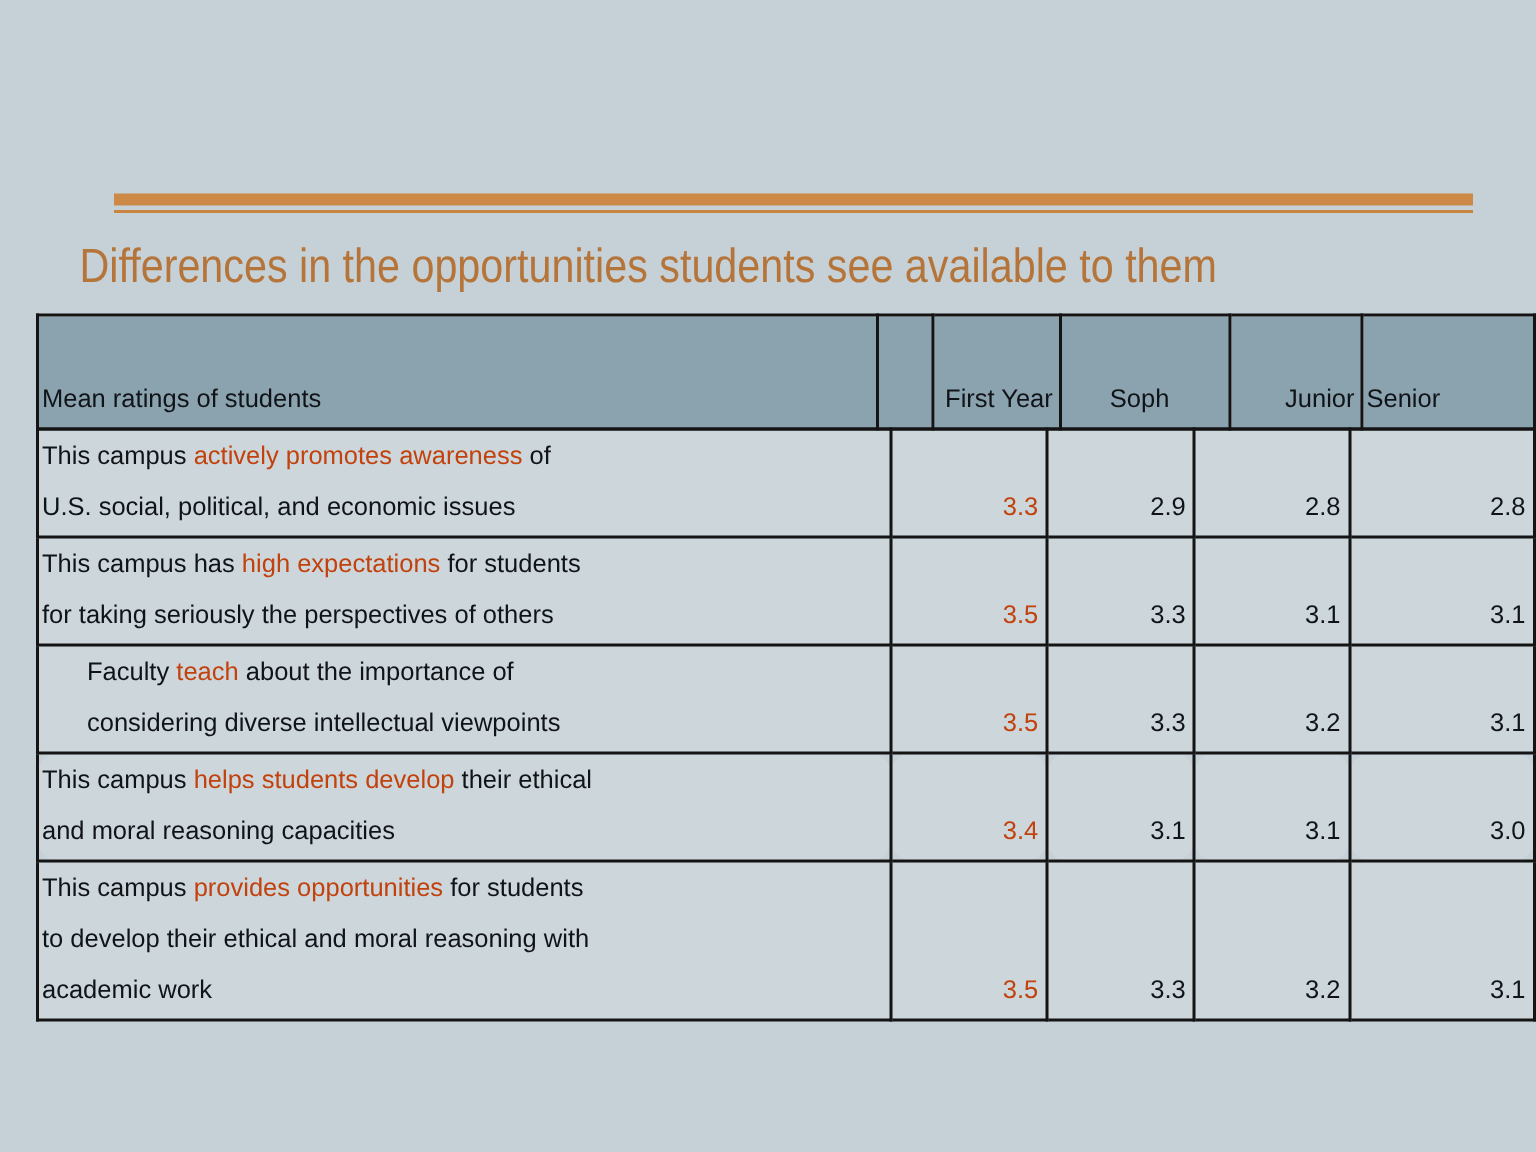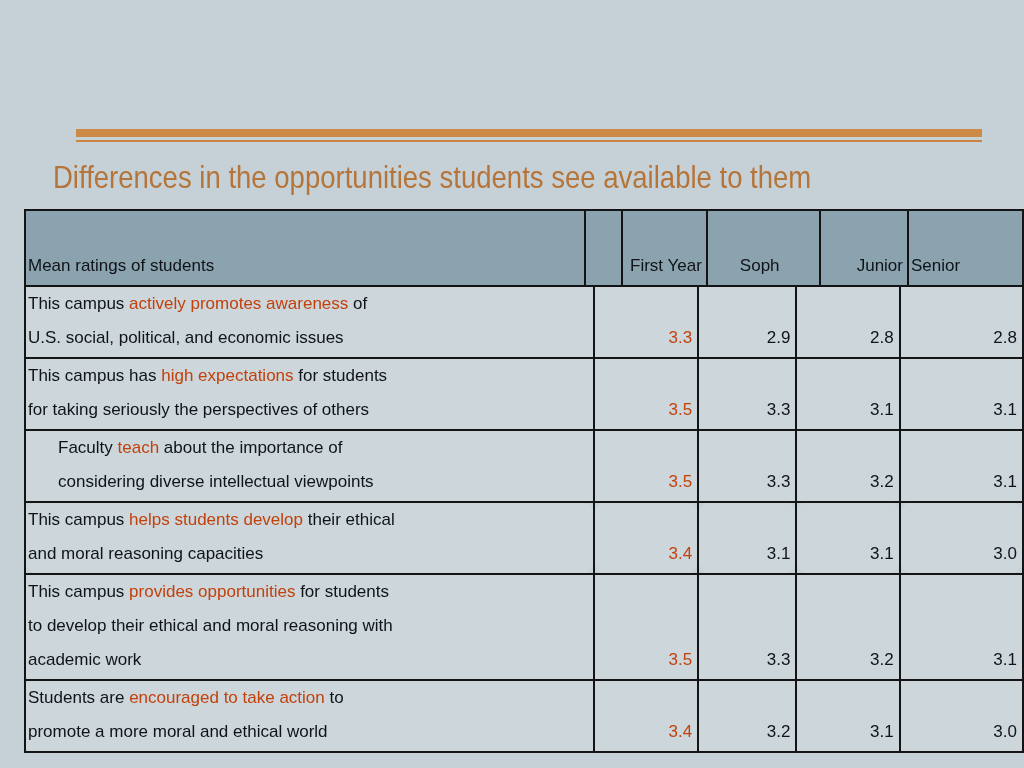--- a/index.html
+++ b/index.html
@@ -112,25 +112,15 @@
           <td>
             <div class="line"><span>This campus </span><span class="accent">provides opportunities</span><span> for students</span></div>
             <div class="line"><span>to develop their ethical and moral reasoning with</span></div>
             <div class="line"><span>academic work</span></div>
           </td>
           <td class="v accent">3.5</td>
           <td class="v">3.3</td>
           <td class="v">3.2</td>
           <td class="v">3.1</td>
         </tr>
-        <tr>
-          <td>
-            <div class="line"><span>Students are </span><span class="accent">encouraged to take action</span><span> to</span></div>
-            <div class="line"><span>promote a more moral and ethical world</span></div>
-          </td>
-          <td class="v accent">3.4</td>
-          <td class="v">3.2</td>
-          <td class="v">3.1</td>
-          <td class="v">3.0</td>
-        </tr>
       </tbody>
   </table>
 </div>
 
 </body></html>

